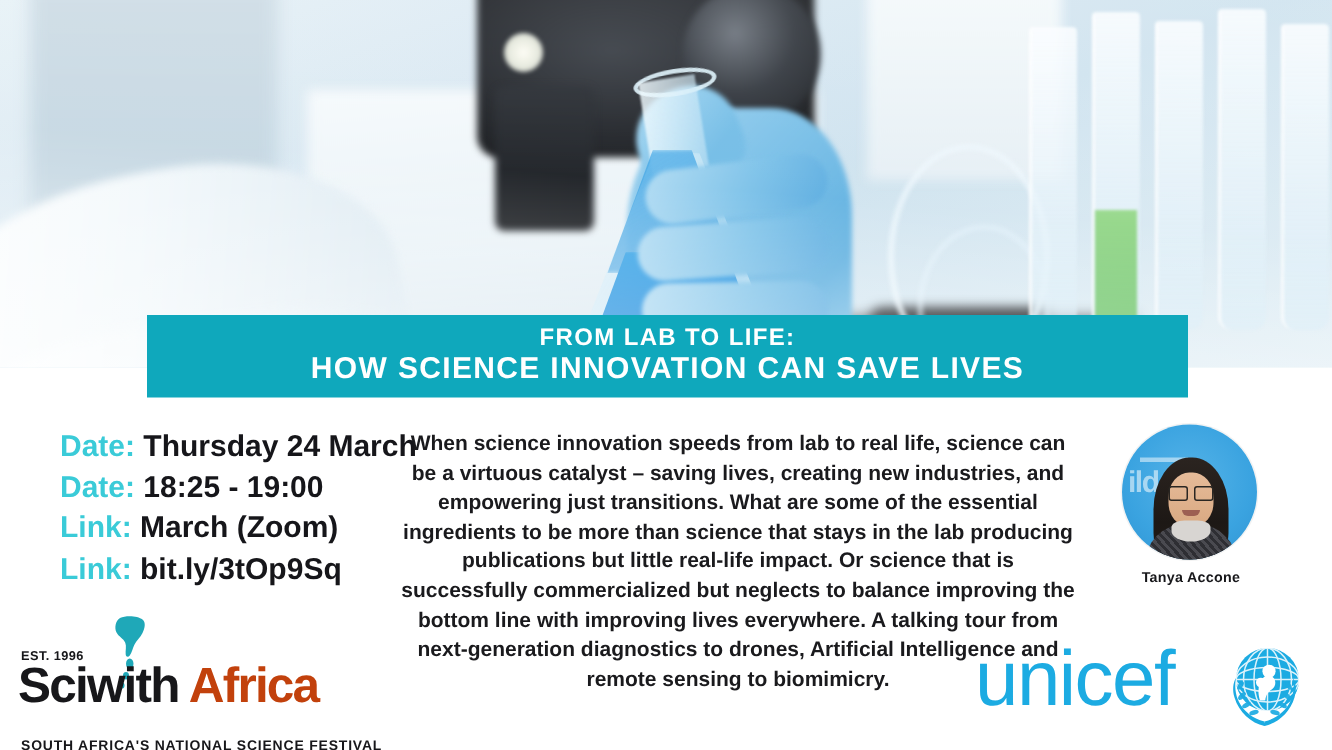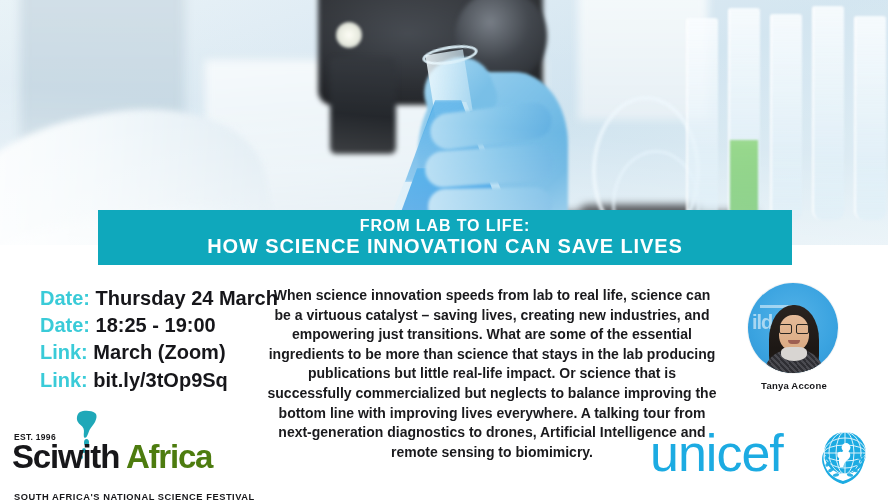--- a/index.html
+++ b/index.html
@@ -258,21 +258,21 @@
   }
   .sf-drop { position:absolute; background:#1FA8B8; border-radius:50%; }
   .sf-d1 { left:72px; top:21px; width:5px; height:7px; }
   .sf-d2 { left:70px; top:30px; width:4px; height:5px; }
   .sf-d3 { left:68px; top:37px; width:3px; height:4px; }
   .sf-word {
     position:absolute; left:0; top:22px;
     font-size:33px; font-weight:bold; letter-spacing:-1.2px; line-height:1;
     color:#17171a;
   }
-  .sf-africa { color:#4d7c0f; }
+  .sf-africa { color:#c2410c; }
   .sf-tag {
     position:absolute; left:2px; top:74px;
     font-size:9.3px; font-weight:bold; color:#17171a; letter-spacing:.55px;
   }
 
   
   .unicef { position:absolute; left:650px; top:425px; width:230px; height:66px; z-index:5; }
   .uni-word {
     position:absolute; left:0; top:2px;
     font-size:52px; font-weight:normal; letter-spacing:-1px; line-height:1;

